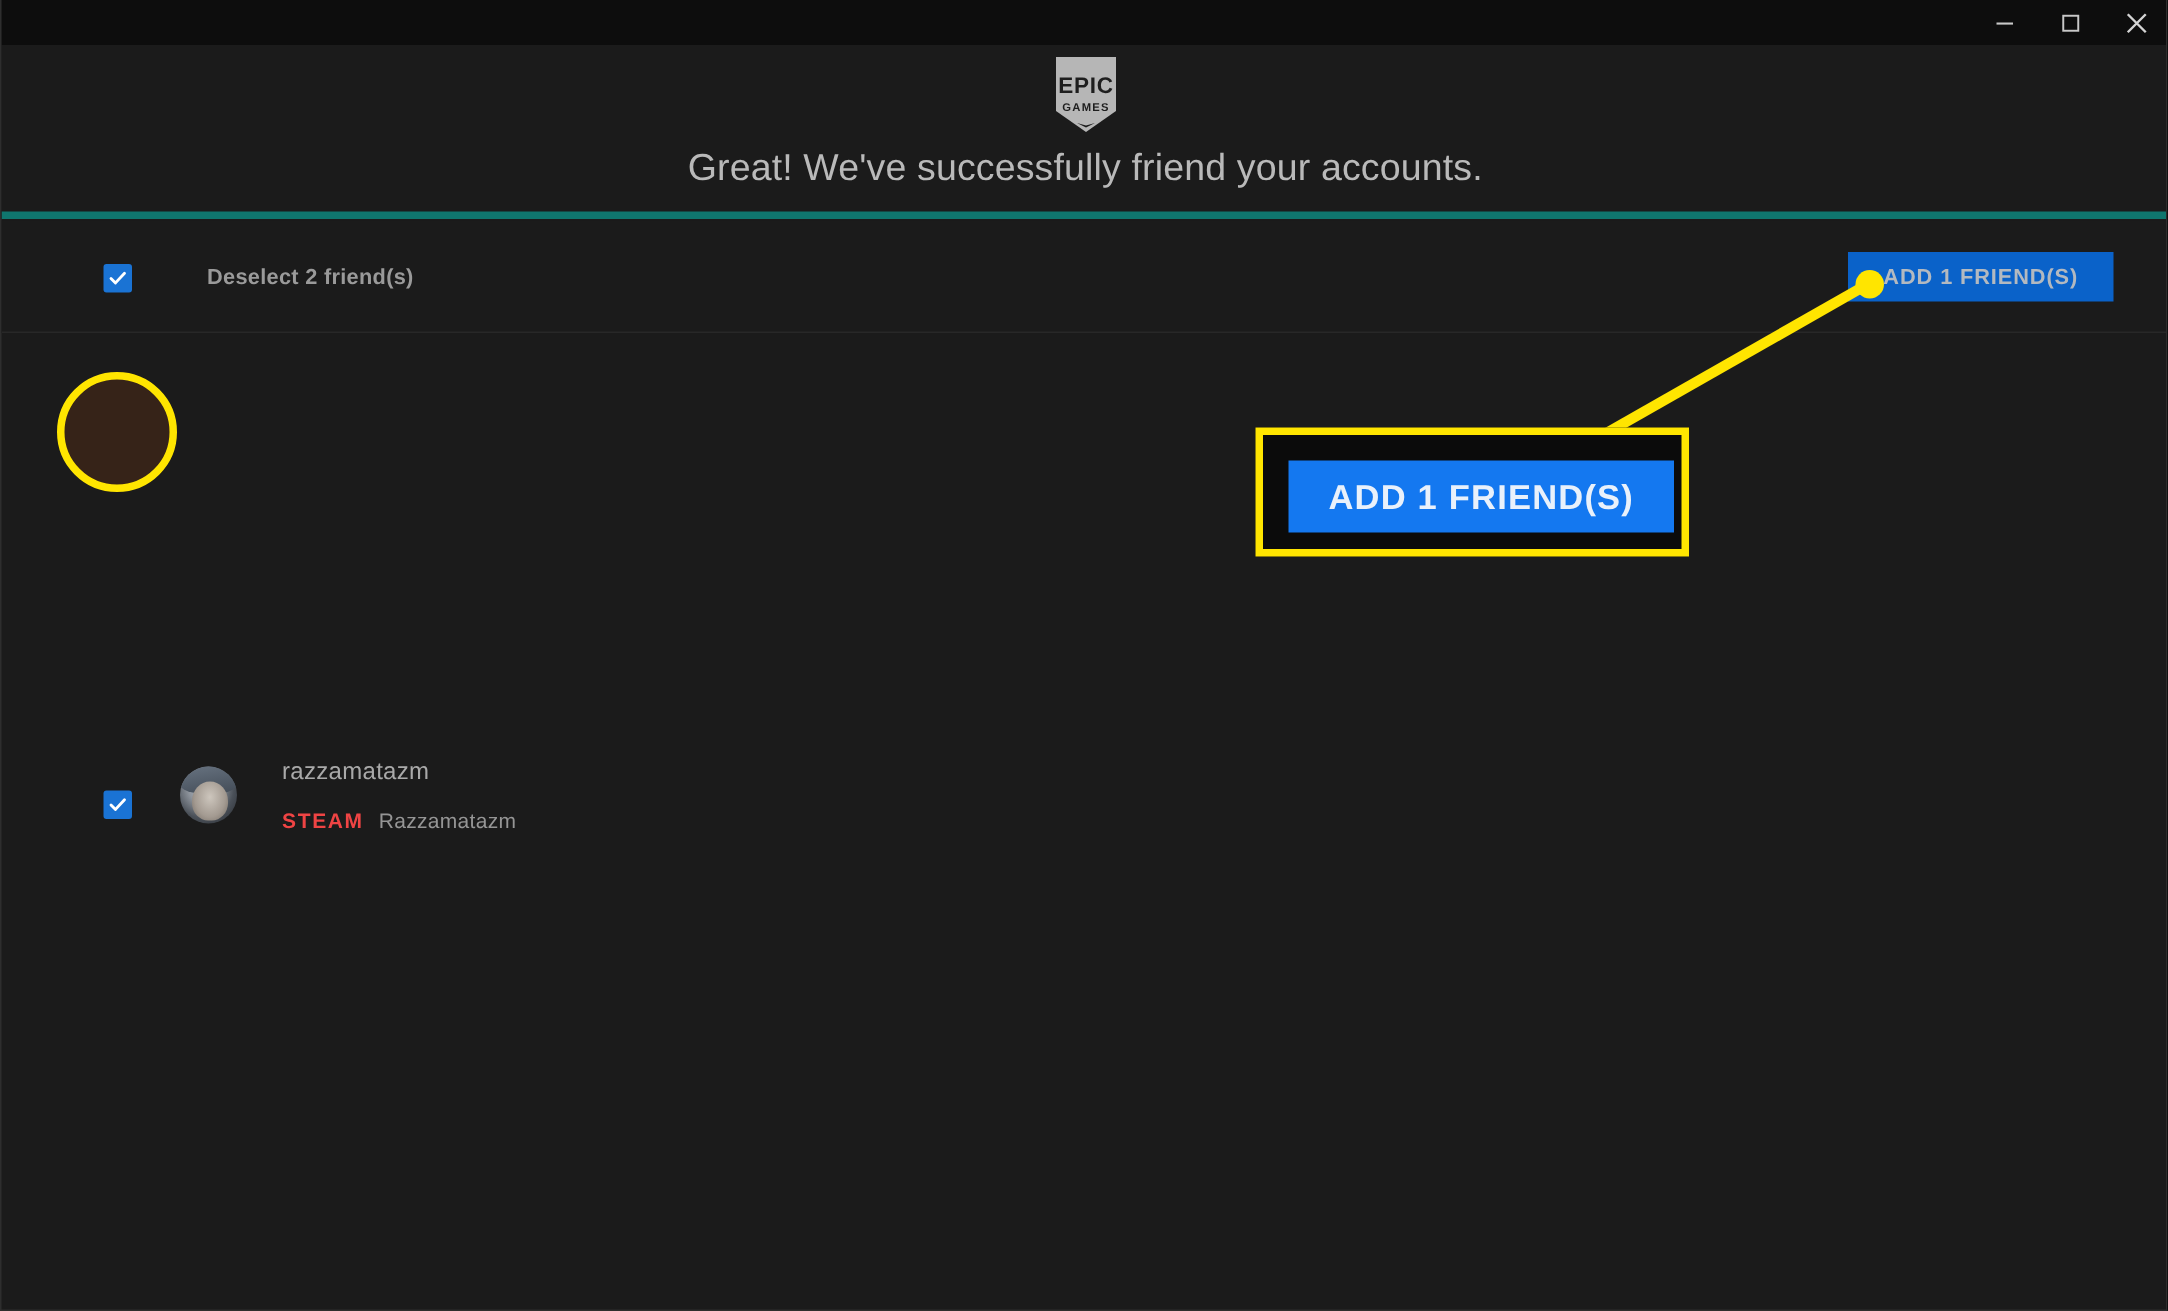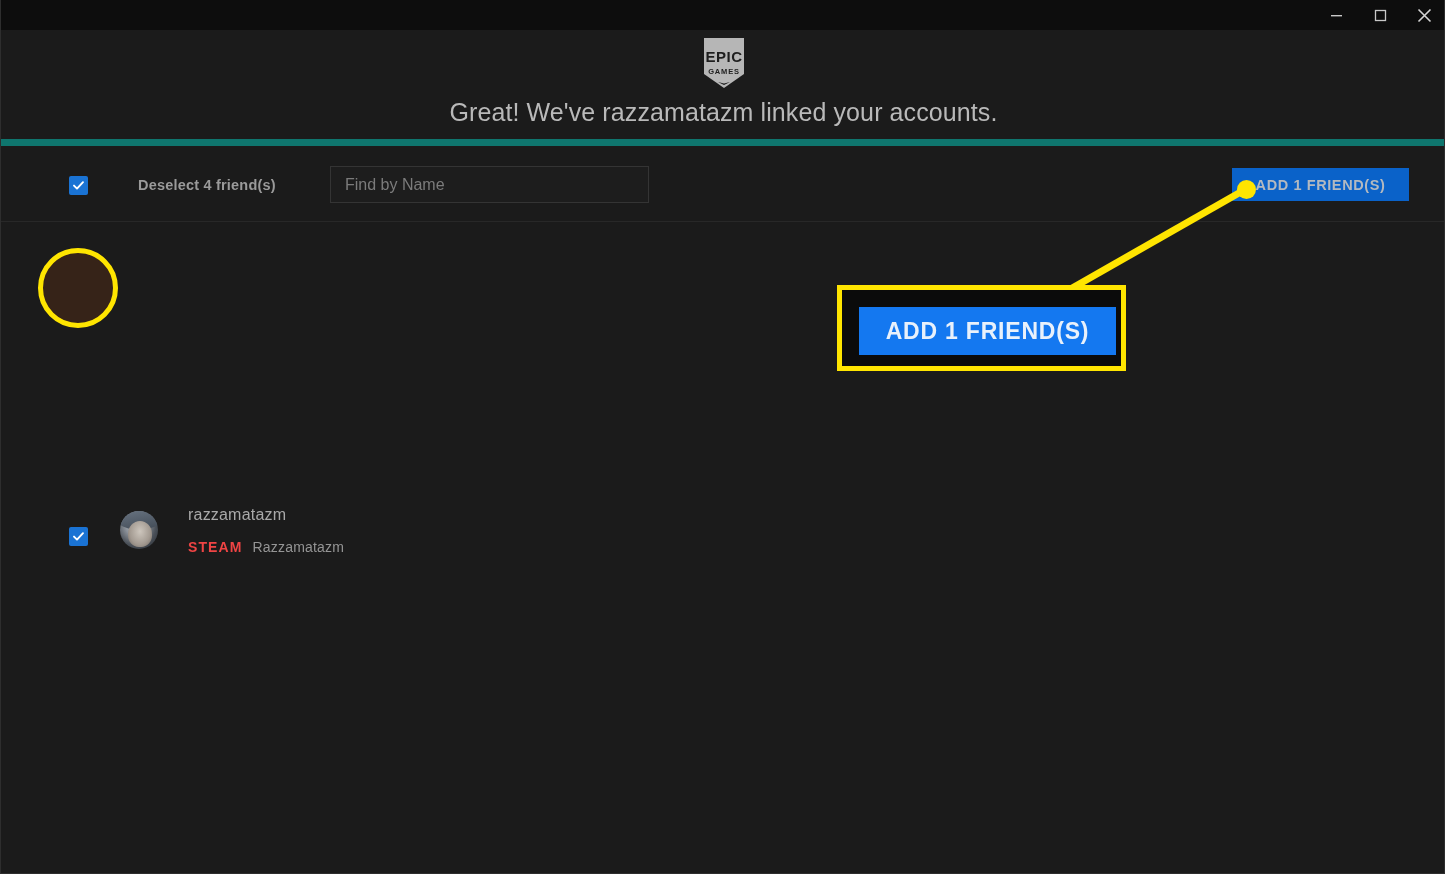--- a/index.html
+++ b/index.html
@@ -45,21 +45,21 @@
   }
   .win-btn svg { display: block; }
 
   
   .header {
     position: absolute;
     top: 30px; left: 0;
     width: 1445px;
     height: 116px;
     background: #1b1b1b;
-    border-bottom: 7px solid #0f766e;
+    border-bottom: 5px solid #0f766e;
     display: flex;
     flex-direction: column;
     align-items: center;
   }
 
   .logo {
     margin-top: 6px;
     width: 44px;
     height: 54px;
     position: relative;
@@ -289,38 +289,35 @@
 
   <div class="header">
     <div class="logo">
       <svg width="44" height="54" viewBox="0 0 44 54">
         <path d="M2 2 H42 V38 L22 52 L2 38 Z" fill="#b6b6b6"></path>
         <path d="M16 46 L22 49 L28 46 L22 47.6 Z" fill="#1b1b1b"></path>
         <text x="22" y="26" font-family="Liberation Sans, sans-serif" font-size="15" font-weight="bold" fill="#1e1e1e" text-anchor="middle" letter-spacing="0.5">EPIC</text>
         <text x="22" y="38" font-family="Liberation Sans, sans-serif" font-size="7.5" font-weight="bold" fill="#1e1e1e" text-anchor="middle" letter-spacing="0.8">GAMES</text>
       </svg>
     </div>
-    <div class="headline">Great! We've razzamatazm linked your accounts.</div>
+    <div class="headline">Great! We've successfully friend your accounts.</div>
   </div>
 
   <div class="toolbar"></div>
 
   <div class="chk toolbar-chk">
     <span>
       <svg width="13" height="13" viewBox="0 0 13 13">
           <path d="M2 6.6 L5 9.6 L11 3.2" stroke="#ffffff" stroke-width="1.9" fill="none" stroke-linecap="round" stroke-linejoin="round"></path>
         </svg>
     </span>
   </div>
 
-  <div class="deselect-label">Deselect 4 friend(s)</div>
-
-  <div class="search-wrap">
-    <input class="search-input" type="text" placeholder="Find by Name" style="">
-  </div>
+  <div class="deselect-label">Deselect 2 friend(s)</div>
+
 
   <button class="add-btn">ADD 1 FRIEND(S)</button>
 
   <div class="friend-row">
     <div class="chk friend-chk">
       <span>
         <svg width="13" height="13" viewBox="0 0 13 13">
             <path d="M2 6.6 L5 9.6 L11 3.2" stroke="#ffffff" stroke-width="1.9" fill="none" stroke-linecap="round" stroke-linejoin="round"></path>
           </svg>
       </span>

